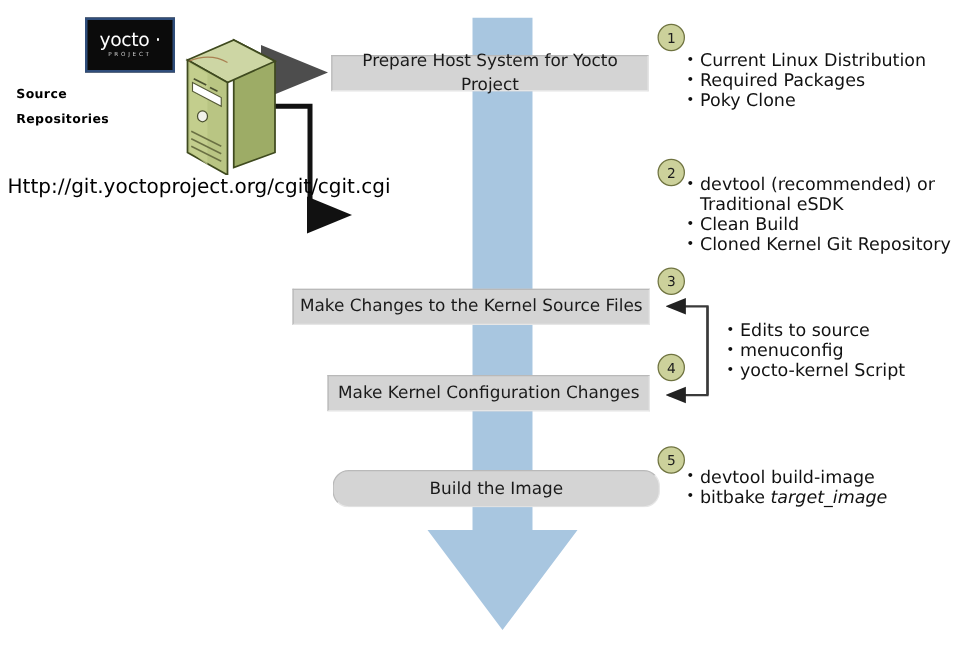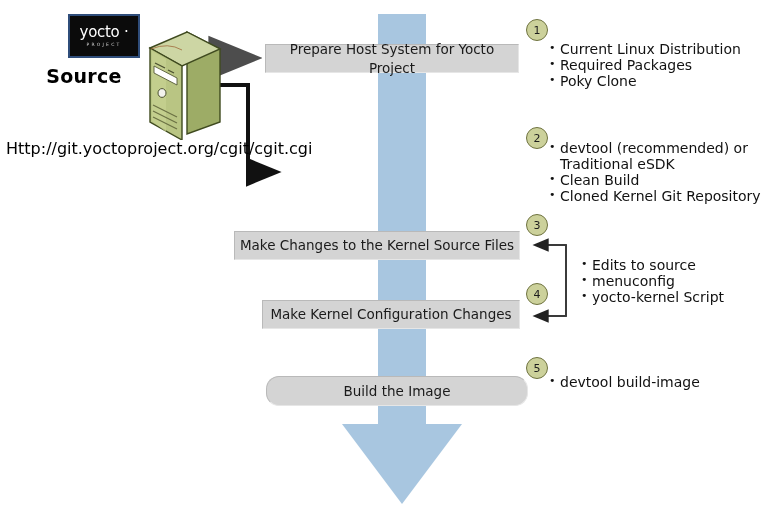--- a/index.html
+++ b/index.html
@@ -61,25 +61,24 @@
     font-size: 4.5px;
     line-height: 7px;
     letter-spacing: 2.2px;
     margin-top: 1px;
     font-family: "DejaVu Sans", "Liberation Sans", sans-serif;
   }
 
   
   .src-label {
     position: absolute;
-    left: 26px;
+    left: 13px;
     top: 66px;
     width: 116px;
-    text-align: center;
-    font-size: 19px;
+    font-size: 10px;
     font-weight: bold;
     line-height: 20px;
     letter-spacing: 0.3px;
     z-index: 3;
   }
   .src-url {
     position: absolute;
     left: 6px;
     top: 141px;
     font-size: 16px;
@@ -195,20 +194,21 @@
     <polygon points="40,0 88,0 88,410 124,410 64,490 4,410 40,410" fill="#a8c6e0"></polygon>
   </svg>
 
   <div class="yocto-logo">
     <div class="yocto-word"><span>yocto</span> <span class="dot">·</span></div>
     <div class="yocto-sub">PROJECT</div>
   </div>
 
   <div class="src-label">
     <div>Source</div>
+    <div>Repositories</div>
   </div>
   <div class="src-url">Http://git.yoctoproject.org/cgit/cgit.cgi</div>
 
   <svg class="server" viewBox="0 0 92 118" width="92" height="118">
 
     <polygon points="55,10 88,27 88,100 55,112" fill="#9dac66" stroke="#3f4a1f" stroke-width="1.4"></polygon>
 
     <polygon points="18,26 55,10 88,27 50,44" fill="#cdd6a4" stroke="#3f4a1f" stroke-width="1.4"></polygon>
 
     <polygon points="18,26 50,44 50,118 18,100" fill="#b9c583" stroke="#3f4a1f" stroke-width="1.4"></polygon>
@@ -288,15 +288,16 @@
     <li>
       <span class="cont">devtool (recommended) or</span>
       <span class="cont">Traditional eSDK</span>
     </li>
     <li>Clean Build</li>
     <li>Cloned Kernel Git Repository</li>
   </ul>
 
   <ul class="bullets" id="bul5">
     <li>devtool build-image</li>
+    <li><span>bitbake </span><span class="ital">target_image</span></li>
   </ul>
 
 </div>
 
 </body></html>

